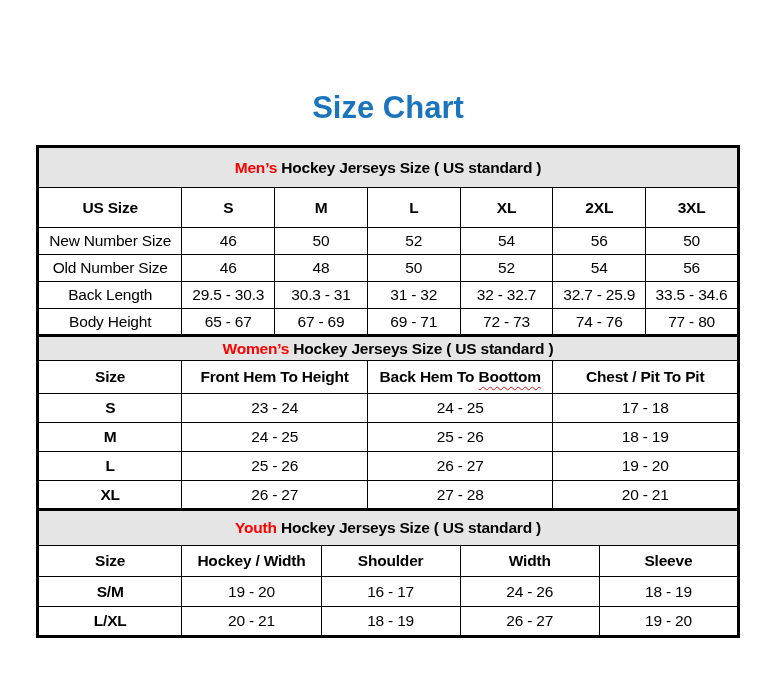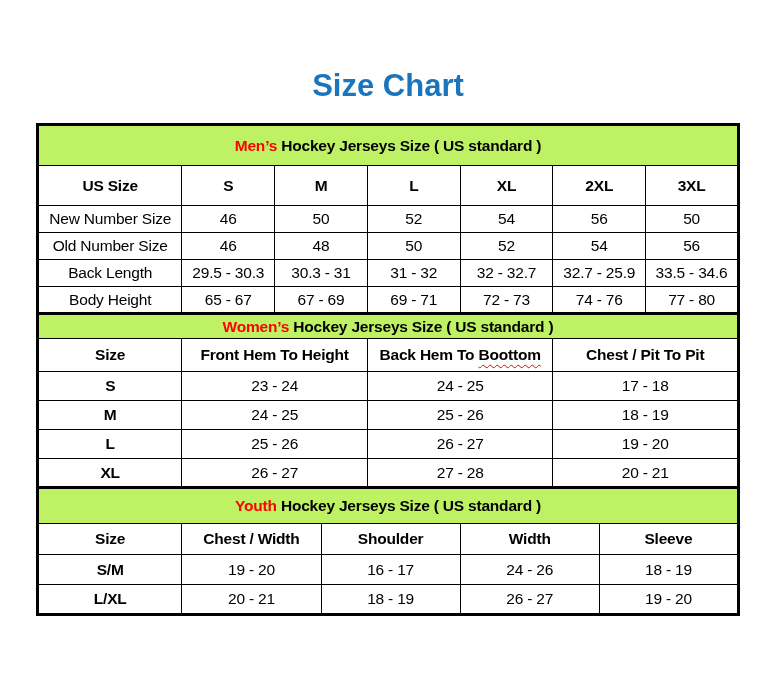--- a/index.html
+++ b/index.html
@@ -5,21 +5,21 @@
   * { margin: 0; padding: 0; box-sizing: border-box; }
   html, body { width: 776px; height: 692px; background: #ffffff; }
   body { font-family: "Liberation Sans", sans-serif; color: #000; }
 
   .page-title {
     text-align: center;
     font-size: 31px;
     font-weight: 700;
     color: #1a75bc;
     letter-spacing: 0px;
-    padding-top: 68px;
+    padding-top: 90px;
     margin-bottom: 19px;
   }
 
   .tables-wrap { width: 704px; margin-left: 36px; }
 
   table.size-table {
     width: 100%;
     border-collapse: collapse;
     border: 3px solid #000;
     table-layout: fixed;
@@ -29,21 +29,21 @@
   table.size-table th, table.size-table td {
     border: 1.5px solid #000;
     text-align: center;
     vertical-align: middle;
     font-size: 15.5px;
     letter-spacing: -0.2px;
     padding: 0 2px;
   }
 
   td.band {
-    background: #bef264;
+    background: #e5e5e5;
     font-weight: 700;
     font-size: 17px;
     height: 41px;
     letter-spacing: 0;
   }
   .band .hl { color: #ff0000; }
 
   th { font-weight: 700; }
   td.val, th.rowlabel { font-weight: 400; }
   th.rowlabel { font-weight: 400; }
@@ -189,21 +189,21 @@
         <col style="width:19.85%">
         <col style="width:19.85%">
         <col style="width:19.85%">
     </colgroup>
     <tbody>
         <tr>
       <td class="band" colspan="5"><span class="hl">Youth</span><span> Hockey Jerseys Size ( US standard )</span></td>
     </tr>
     <tr class="headrow">
       <th class="colhead">Size</th>
-      <th class="colhead">Chest / Width</th>
+      <th class="colhead">Hockey / Width</th>
       <th class="colhead">Shoulder</th>
       <th class="colhead">Width</th>
       <th class="colhead">Sleeve</th>
     </tr>
     <tr>
       <th class="rowlabel">S/M</th>
       <td class="val">19 - 20</td>
       <td class="val">16 - 17</td>
       <td class="val">24 - 26</td>
       <td class="val">18 - 19</td>

